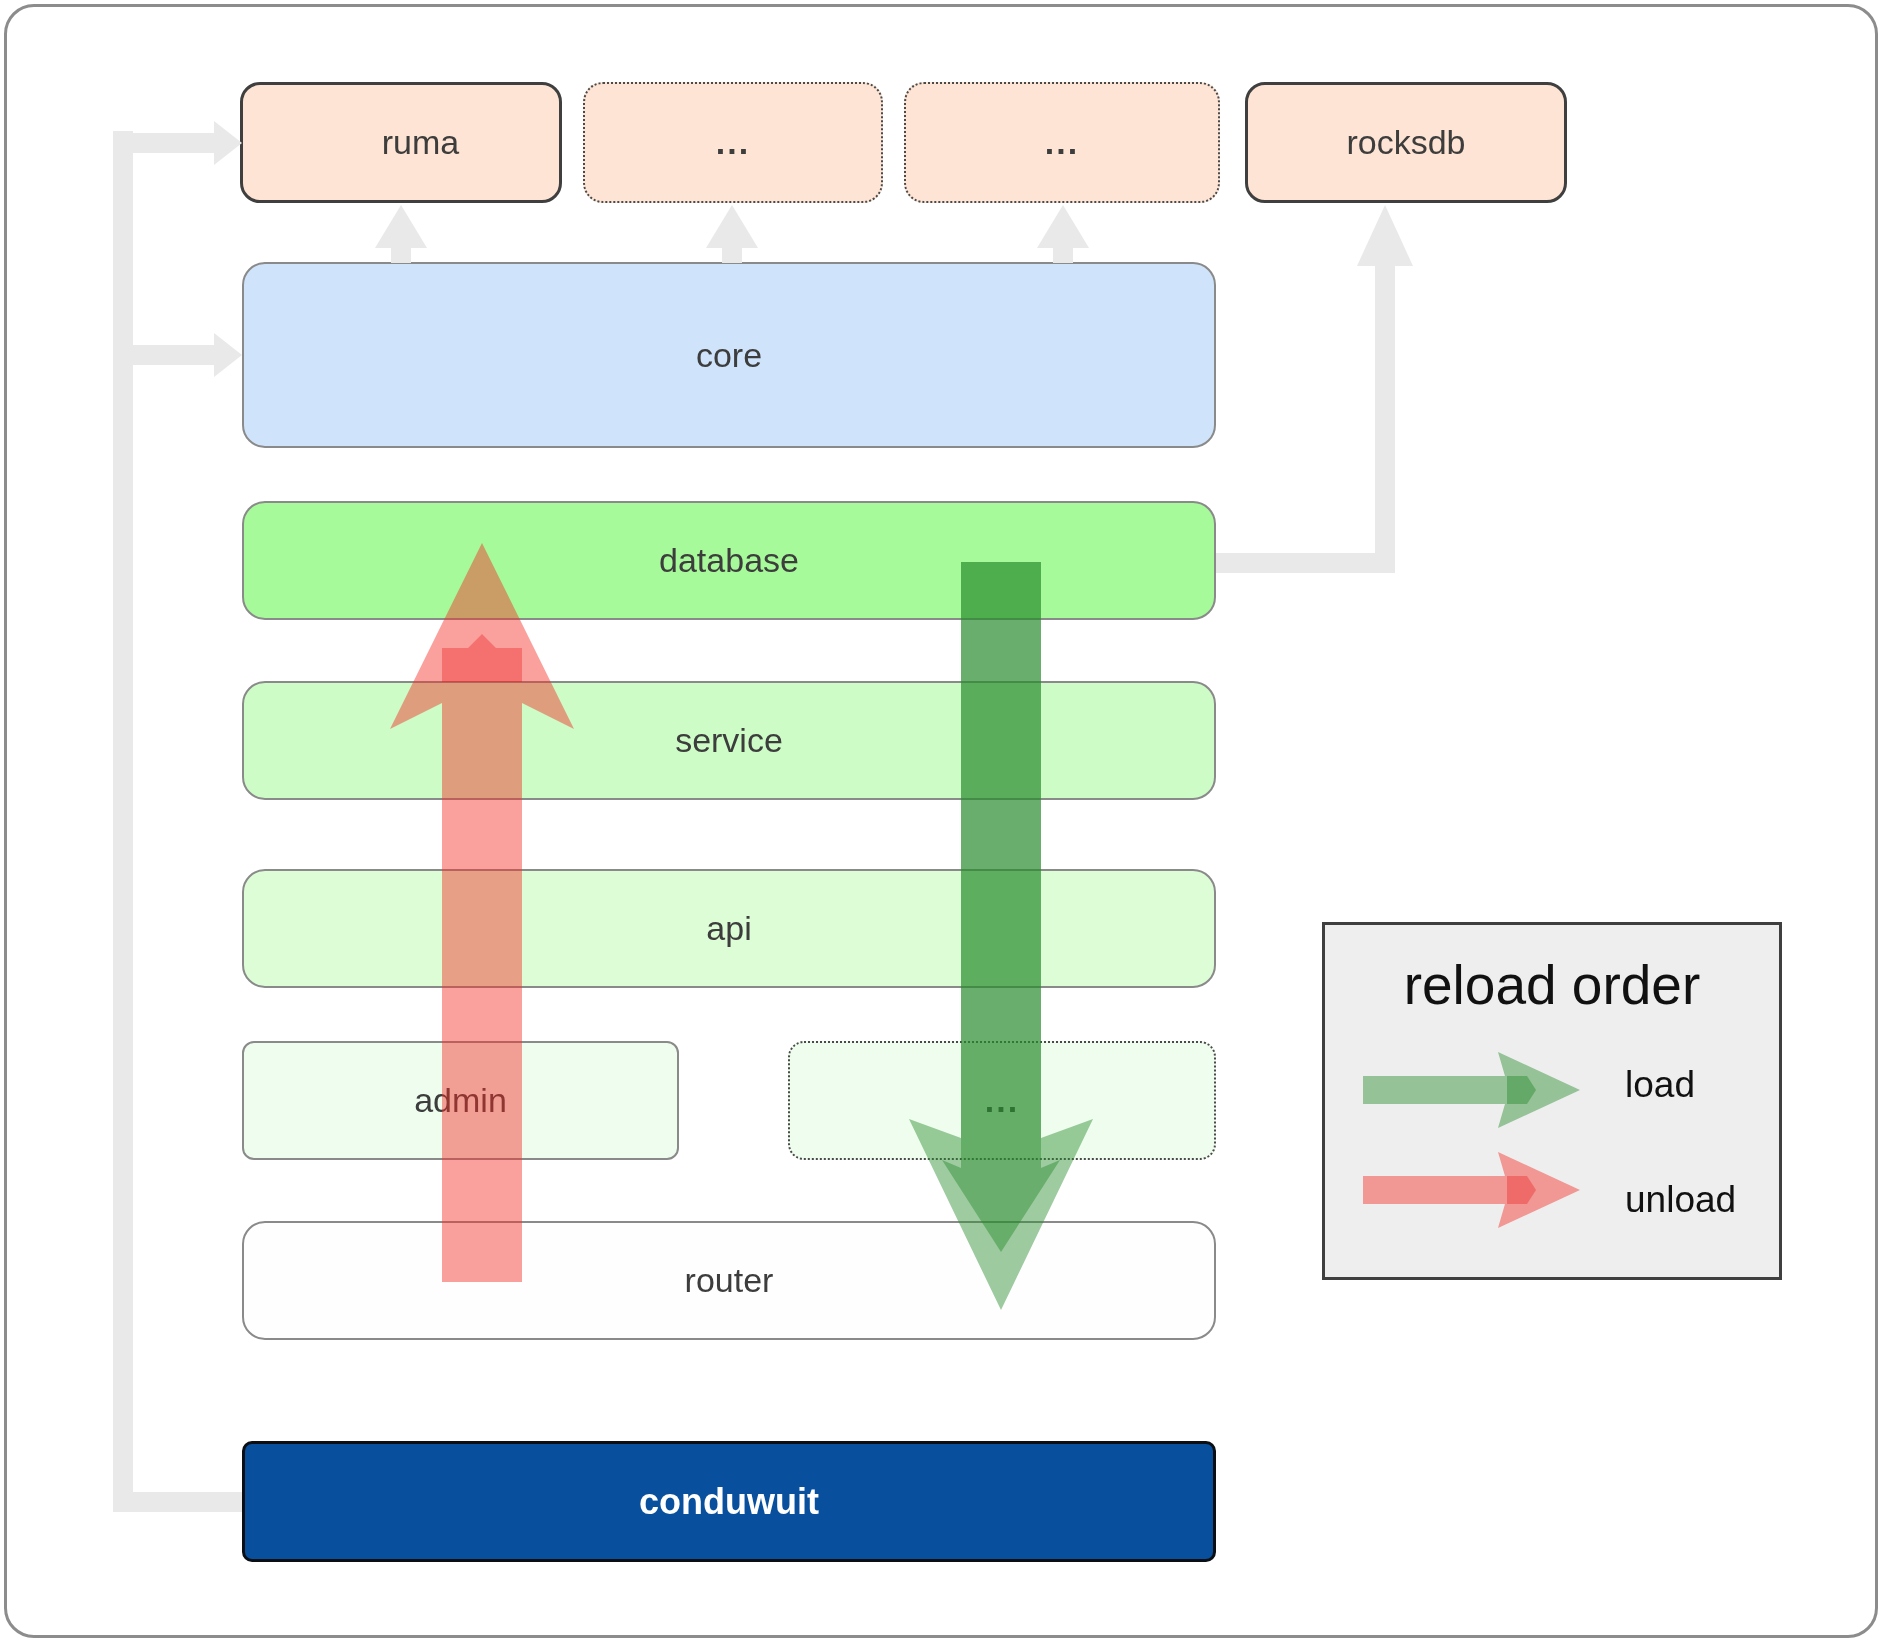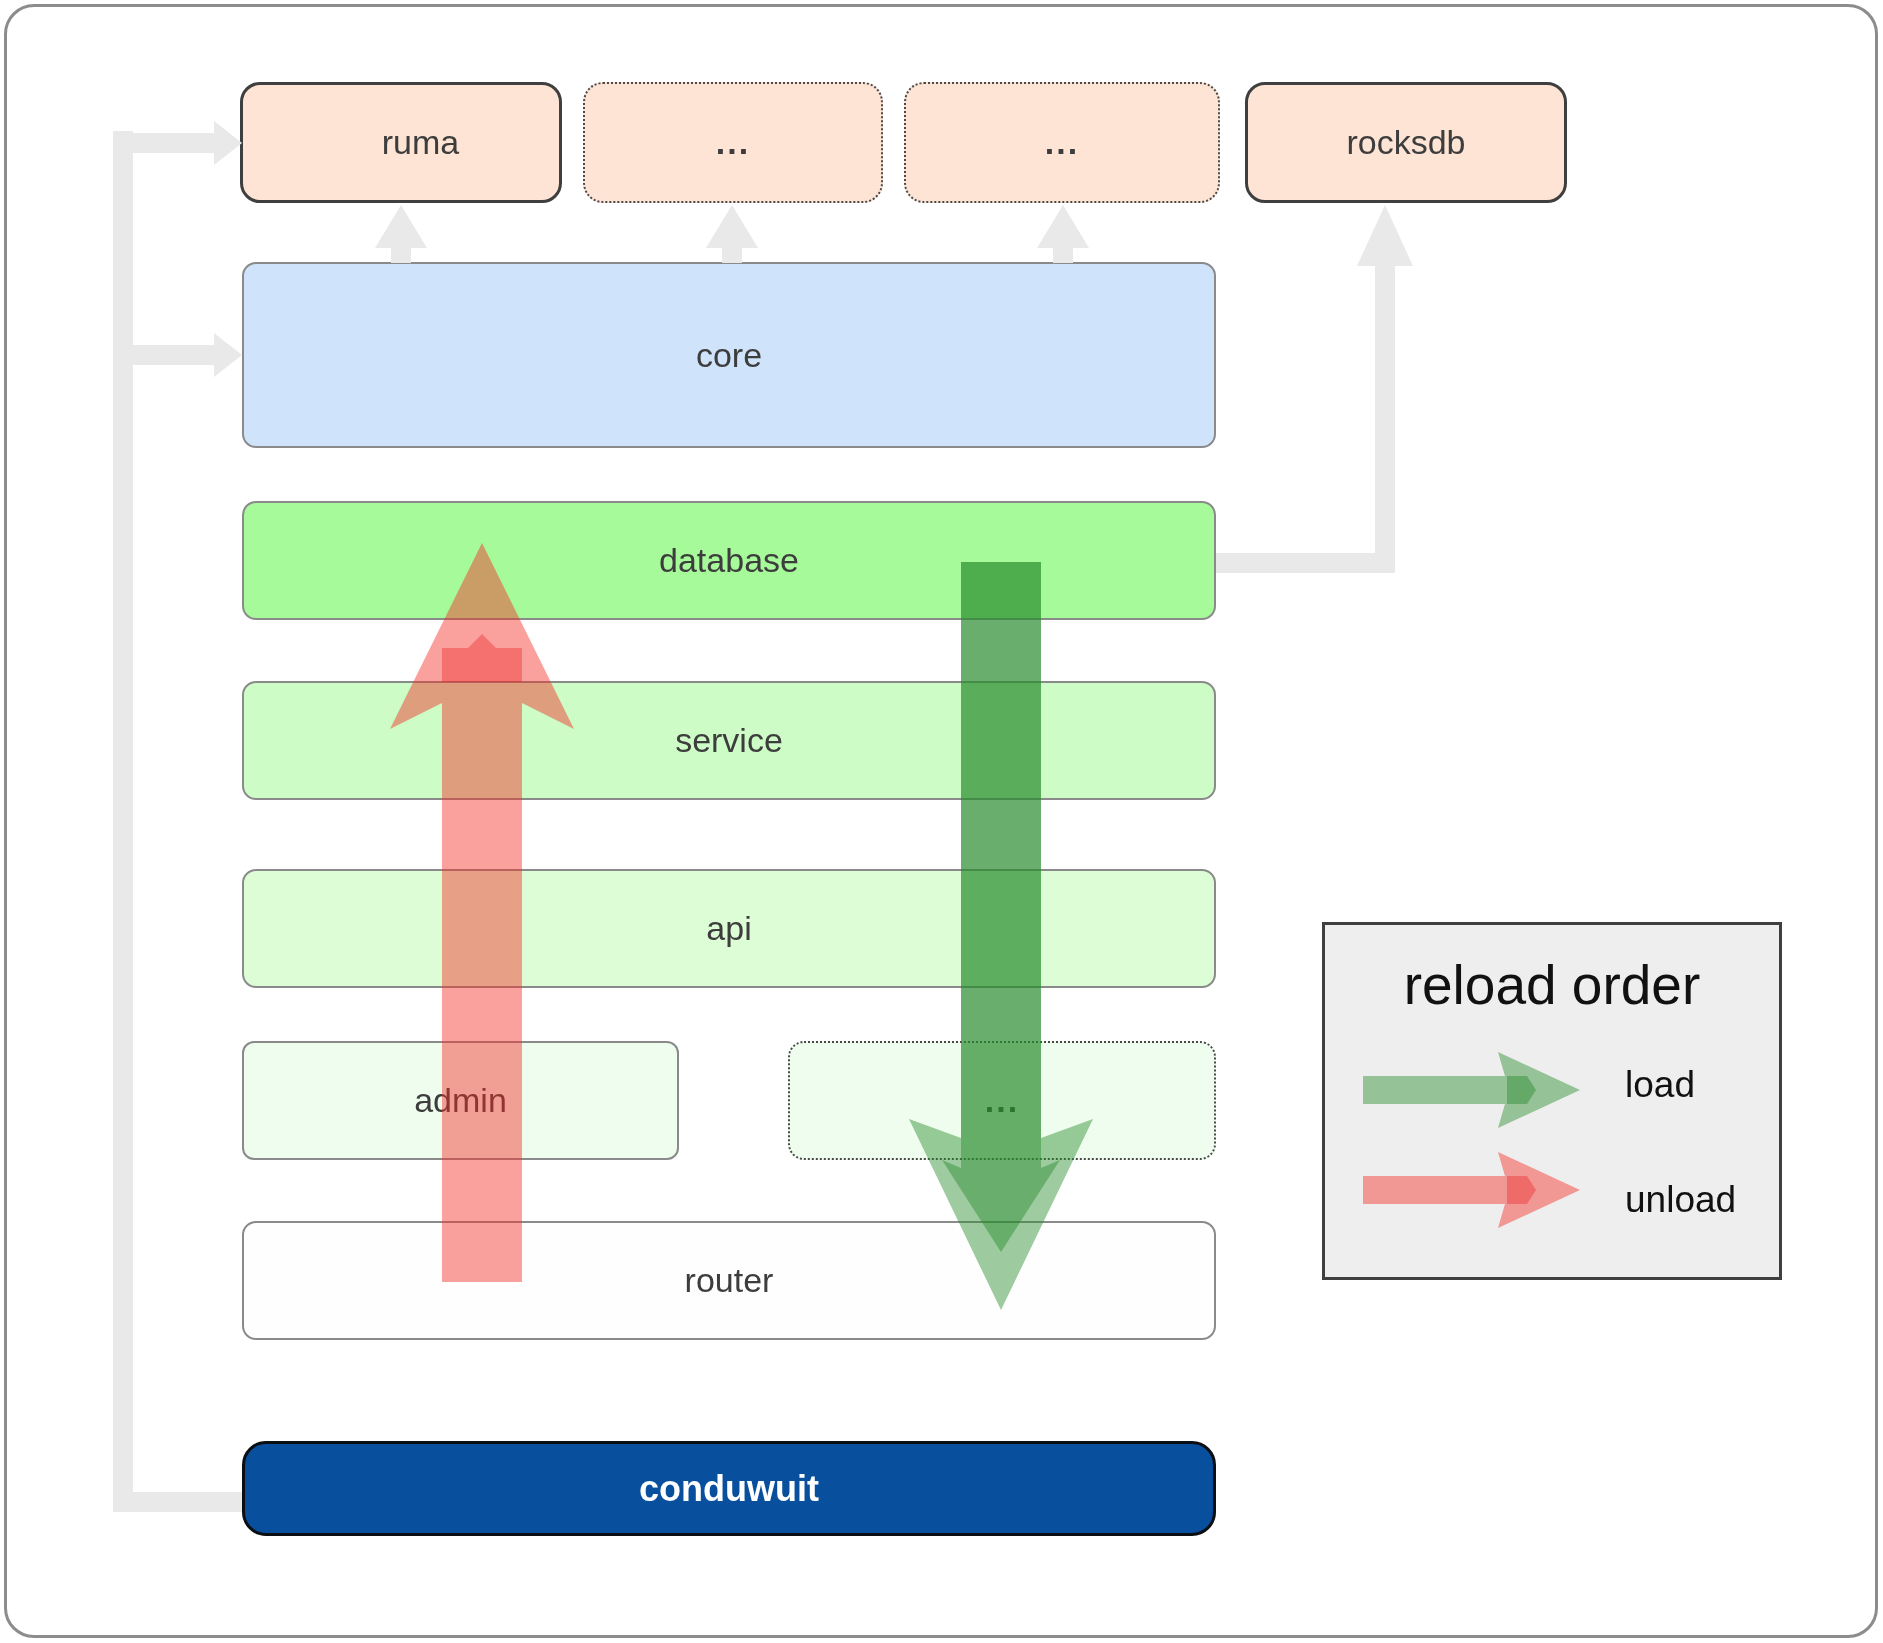--- a/index.html
+++ b/index.html
@@ -34,36 +34,36 @@
   .frame{
     position:absolute;left:4px;top:4px;right:5px;bottom:5px;
     border:3px solid var(--frame-border);border-radius:30px;
   }
   .node{
     position:absolute;display:flex;align-items:center;justify-content:center;
     box-sizing:border-box;font-size:34px;color:var(--node-text);z-index:2;
   }
   .peach-solid{background:var(--peach-fill);border:3px solid var(--peach-border);border-radius:20px;}
   .peach-dotted{background:var(--peach-fill);border:2px dotted var(--dotted-border);border-radius:20px;}
-  .row{border:2px solid var(--gray-border);border-radius:14px;}
+  .row{border:2px solid var(--gray-border);border-radius:23px;}
   .dots{font-weight:bold;letter-spacing:2px;}
   #node-ruma   {left:240px; top:82px; width:322px; height:121px;padding-left:39px;}
   #node-etop1  {left:583px; top:82px; width:300px; height:121px;}
   #node-etop2  {left:904px; top:82px; width:316px; height:121px;}
   #node-rocksdb{left:1245px;top:82px; width:322px; height:121px;}
   #node-core    {left:242px;top:262px; width:974px;height:186px;background:var(--blue-fill);}
   #node-database{left:242px;top:501px; width:974px;height:119px;background:var(--green1-fill);}
   #node-service {left:242px;top:681px; width:974px;height:119px;background:var(--green2-fill);}
   #node-api     {left:242px;top:861px; width:974px;height:119px;background:var(--green3-fill);margin-top:8px;}
   #node-admin   {left:242px;top:1041px;width:437px;height:119px;background:var(--green4-fill);border-radius:12px;}
   #node-eadmin  {left:788px;top:1041px;width:428px;height:119px;background:var(--green4-fill);
                  border:2px dotted var(--dotted-border);border-radius:16px;}
   #node-router  {left:242px;top:1221px;width:974px;height:119px;background:var(--white-fill);}
-  #node-conduwuit{left:242px;top:1441px;width:974px;height:95px;background:var(--navy-fill);
-                 border:3px solid var(--navy-border);border-radius:24px;color:var(--navy-text);
+  #node-conduwuit{left:242px;top:1441px;width:974px;height:121px;background:var(--navy-fill);
+                 border:3px solid var(--navy-border);border-radius:10px;color:var(--navy-text);
                  font-weight:bold;font-size:36px;}
   .overlay{position:absolute;left:0;top:0;z-index:3;pointer-events:none;}
   .c-gray{fill:var(--connector-gray);}
   .a-green{fill:var(--load-green);}
   .a-red{fill:var(--unload-red);}
   .a-red-ov{fill:var(--unload-red-overlay);}
   .legend{
     position:absolute;left:1322px;top:922px;width:460px;height:358px;box-sizing:border-box;
     background:var(--legend-fill);border:3px solid var(--legend-border);z-index:2;
   }

